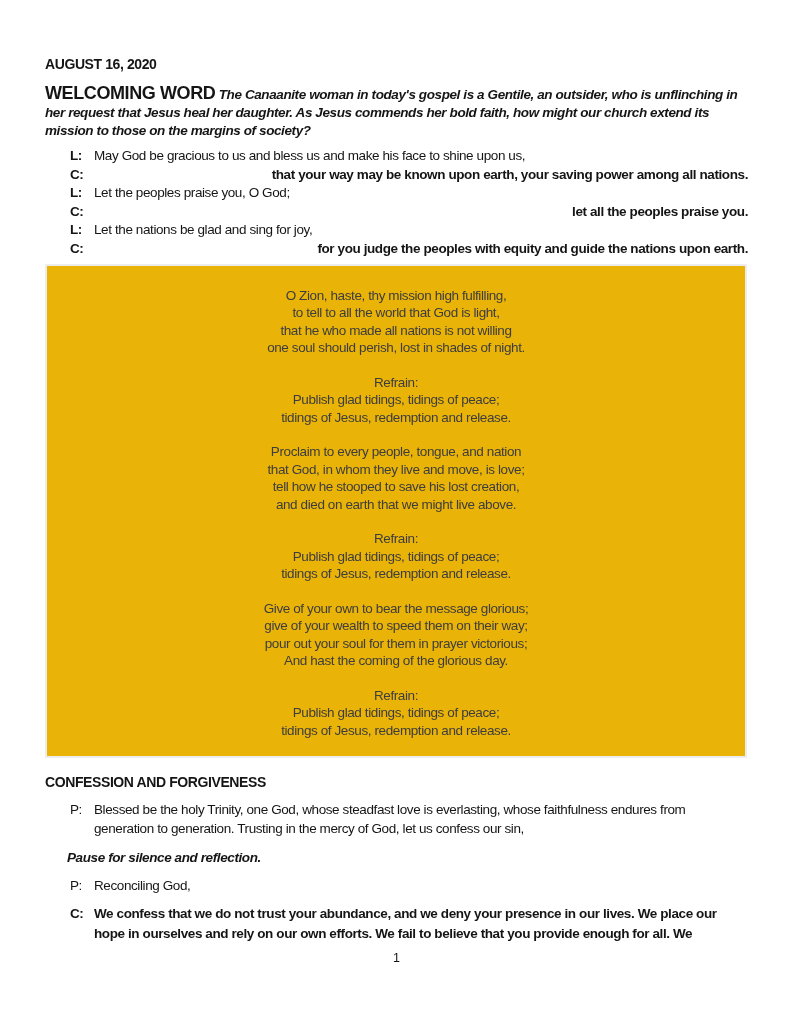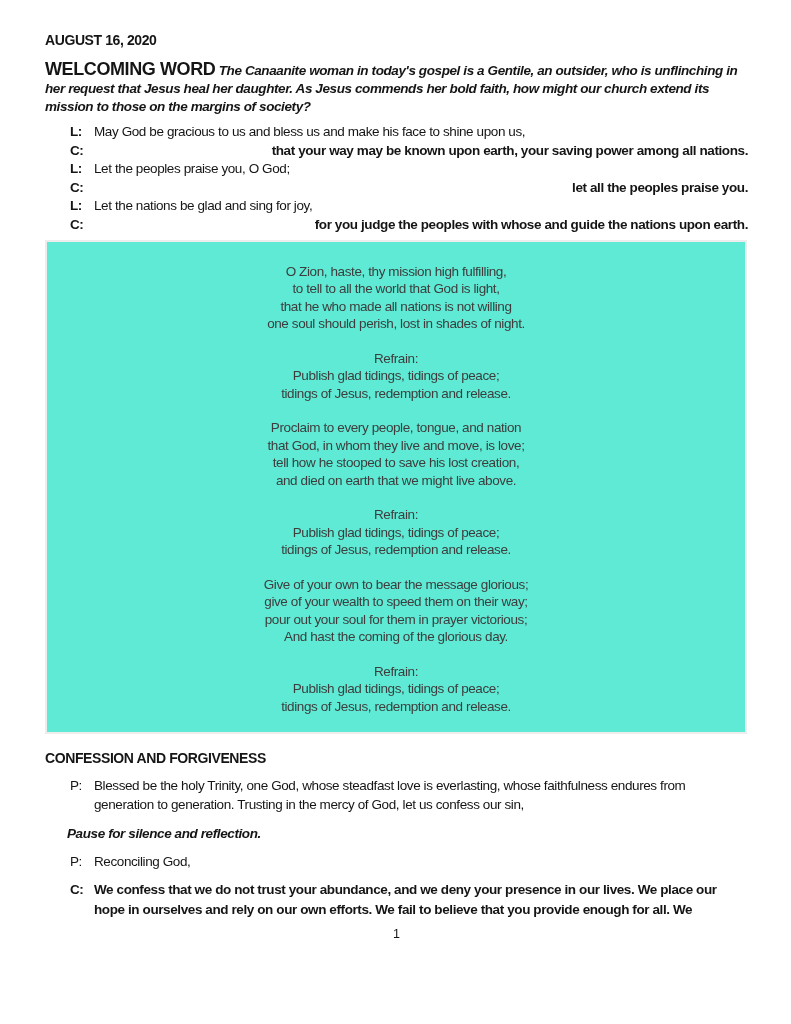--- a/index.html
+++ b/index.html
@@ -13,21 +13,21 @@
     overflow: hidden;
     font-family: "Liberation Sans", sans-serif;
     color: #151515;
     font-size: 13.5px;
     letter-spacing: -0.4px;
   }
   .page {
     box-sizing: border-box;
     width: 791px;
     height: 1024px;
-    padding: 32px 43px 0 45px;
+    padding: 56px 43px 0 45px;
   }
   .bold { font-weight: 700; }
 
   .date {
     font-weight: 700;
     font-size: 14px;
     margin-bottom: 12px;
   }
 
   .welcome {
@@ -70,21 +70,21 @@
     font-weight: 400;
     font-size: 13.5px;
   }
 
   .hymn-box {
     box-sizing: border-box;
     margin-top: 5px;
     width: 702px;
     height: 494px;
     border: 2px solid #ededed;
-    background: #5eead4;
+    background: #eab308;
     padding-top: 21px;
     text-align: center;
     color: #3d3d3d;
   }
   .stanza {
     white-space: pre-line;
     line-height: 17.5px;
     margin: 0 0 17px 0;
   }
 
@@ -146,21 +146,21 @@
     <div class="resp c-row">
       <span class="lbl">C:</span>
       <span class="txt">let all the peoples praise you.</span>
     </div>
     <div class="resp l-row">
       <span class="lbl">L:</span>
       <span class="txt">Let the nations be glad and sing for joy,</span>
     </div>
     <div class="resp c-row">
       <span class="lbl">C:</span>
-      <span class="txt">for you judge the peoples with whose and guide the nations upon earth.</span>
+      <span class="txt">for you judge the peoples with equity and guide the nations upon earth.</span>
     </div>
   </div>
 
 
   <div class="hymn-box">
     <div class="stanza">O Zion, haste, thy mission high fulfilling,
 to tell to all the world that God is light,
 that he who made all nations is not willing
 one soul should perish, lost in shades of night.</div>
     <div class="stanza">Refrain:

